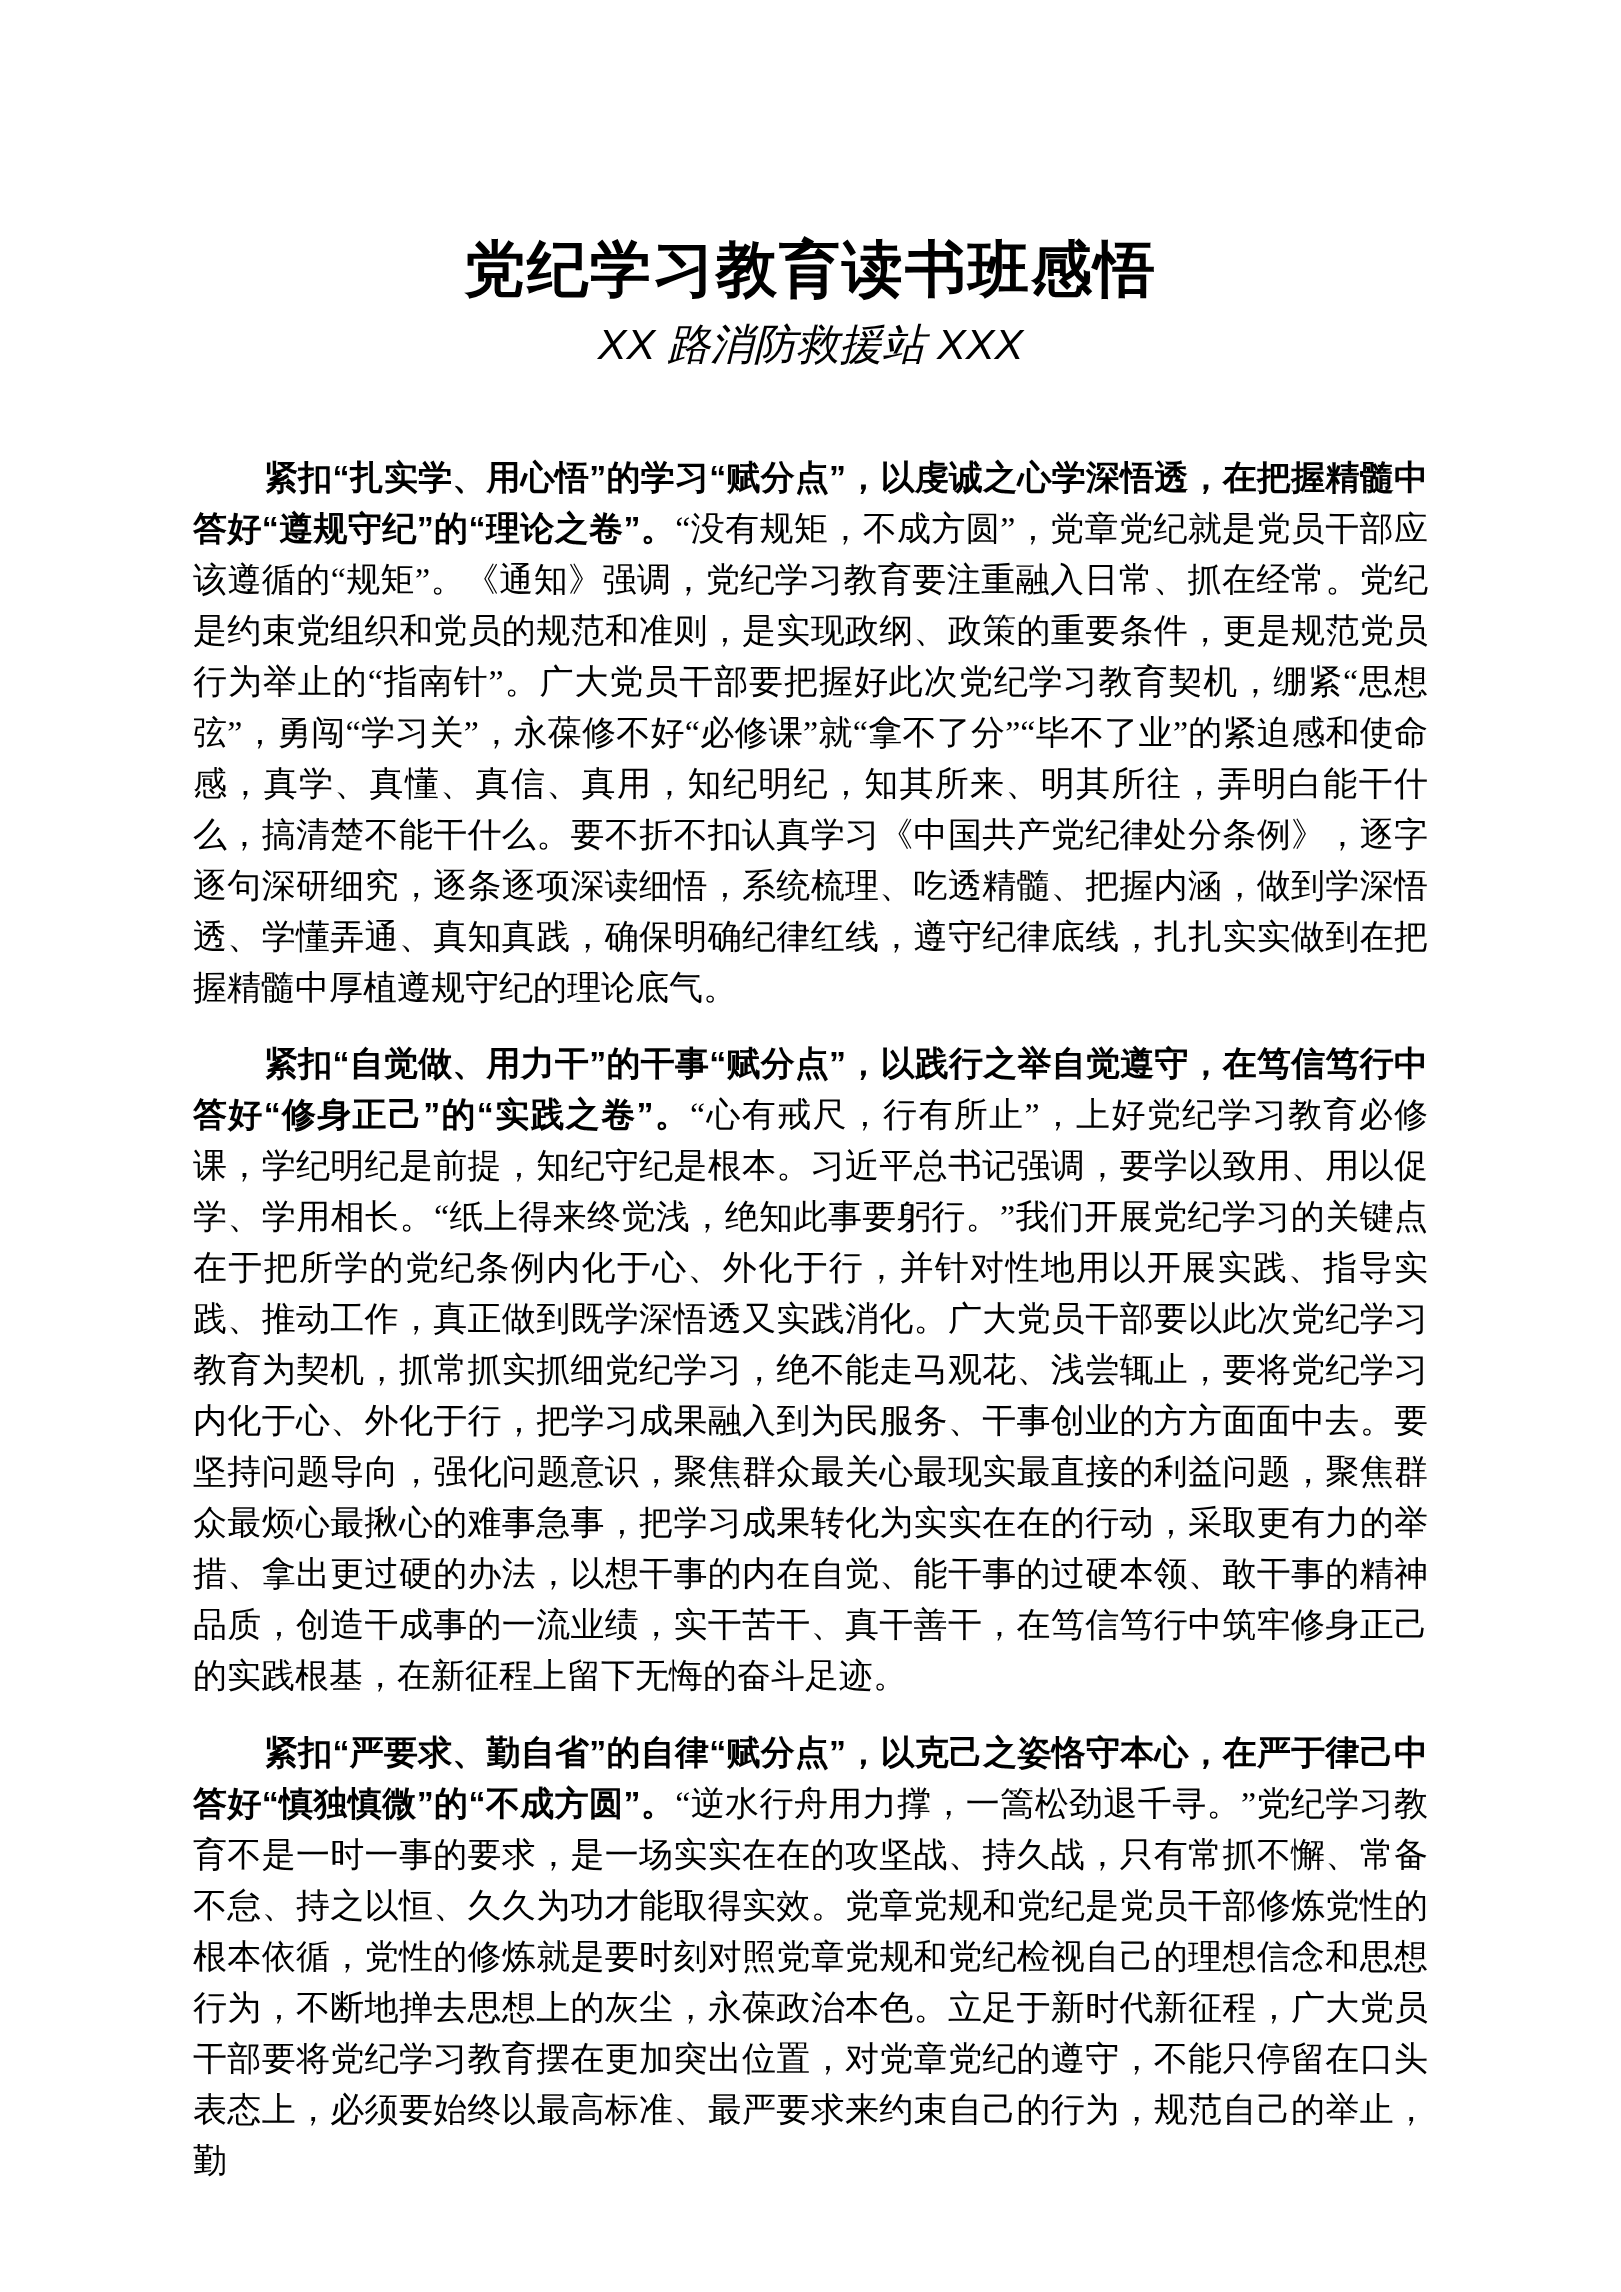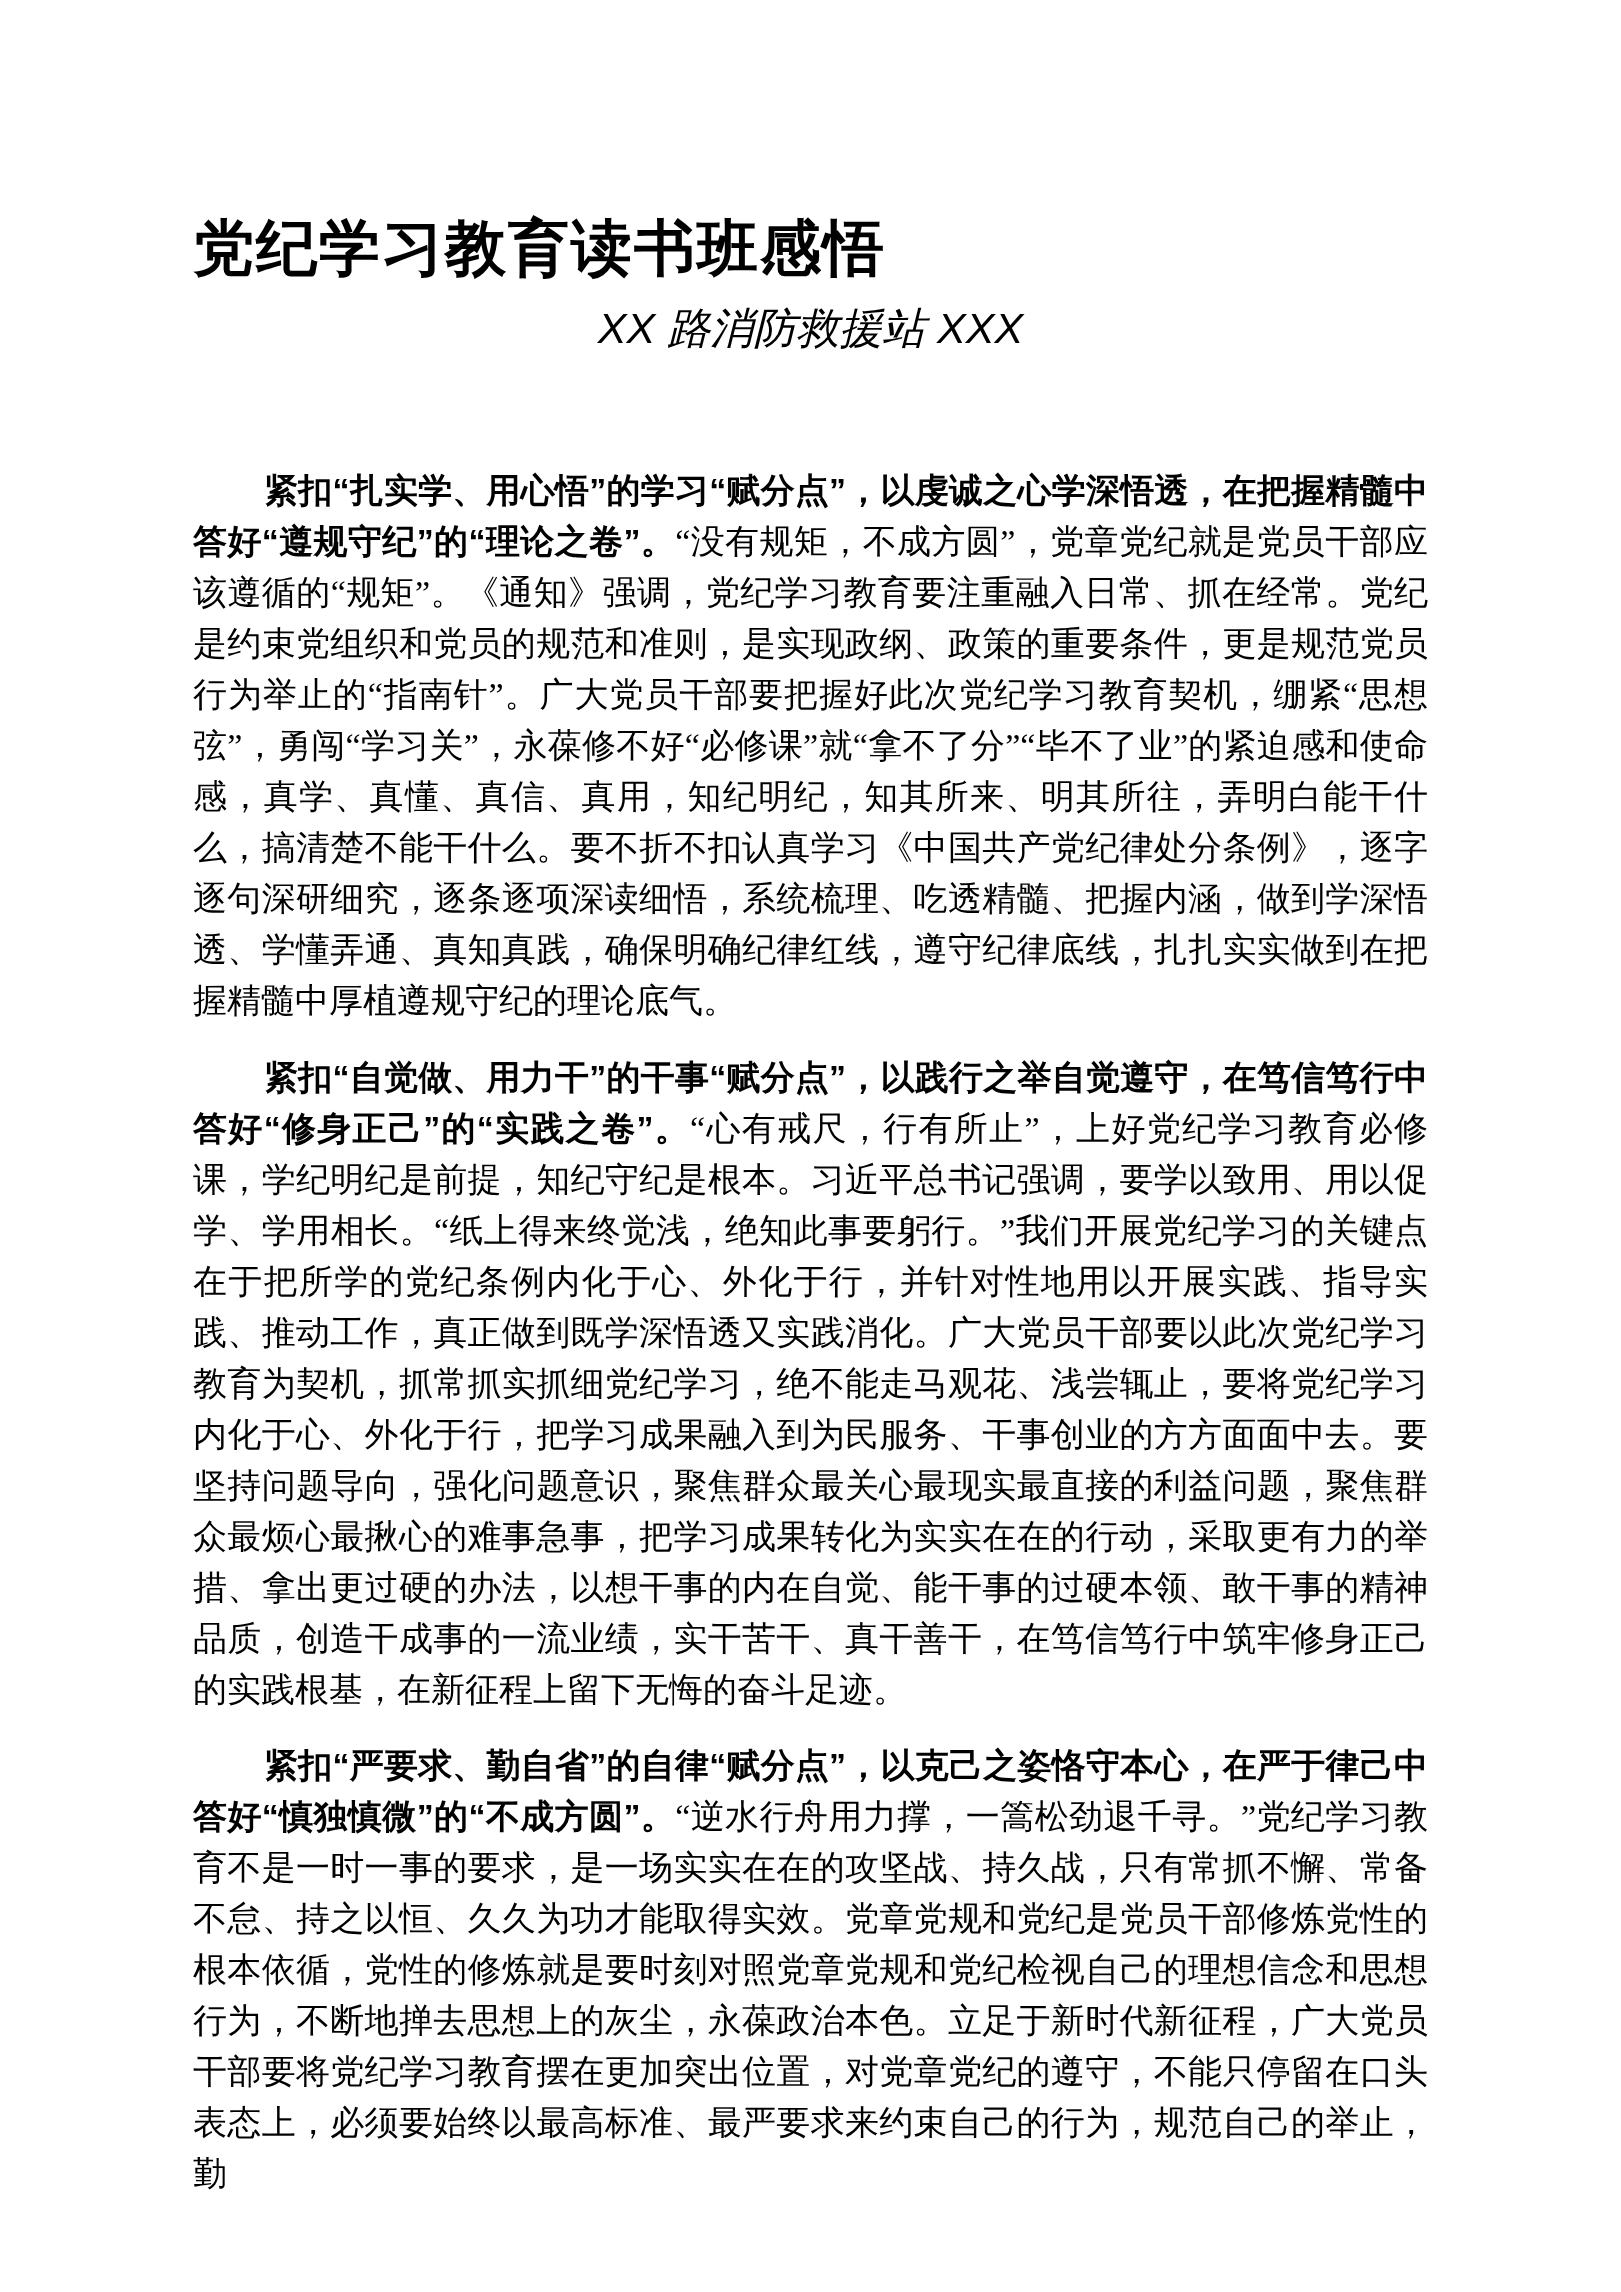--- a/index.html
+++ b/index.html
@@ -11,41 +11,41 @@
     position: relative;
     width: 1621px;
     height: 2293px;
     background: #ffffff;
     overflow: hidden;
     box-sizing: border-box;
     padding: 218px 193px 0 193px;
     color: #000000;
   }
   .doc-title {
-    margin: 0;
-    text-align: left;
-    font-family: Liberation Mono, monospace;
+    margin: 16px;
+    text-align: center;
+    font-family: Liberation Sans, sans-serif;
     font-weight: 700;
     font-size: 61px;
     line-height: 1.15;
     letter-spacing: 2px;
     color: #000000;
   }
   .doc-subtitle {
     margin: 15.7px 0 0 0;
     text-align: center;
     font-family: "Liberation Sans", "DejaVu Sans", sans-serif;
     font-weight: 400;
     font-size: 43px;
     line-height: 1.15;
     color: #000000;
     font-style: italic;
   }
   .doc-body {
-    margin-top: 112px;
+    margin-top: 82px;
   }
   .para {
     margin: 25.5px 0 0 0;
     font-family: "Liberation Serif", "DejaVu Serif", serif;
     font-size: 34px;
     line-height: 51px;
     text-align: justify;
     text-indent: 71px;
     color: #000000;
   }

